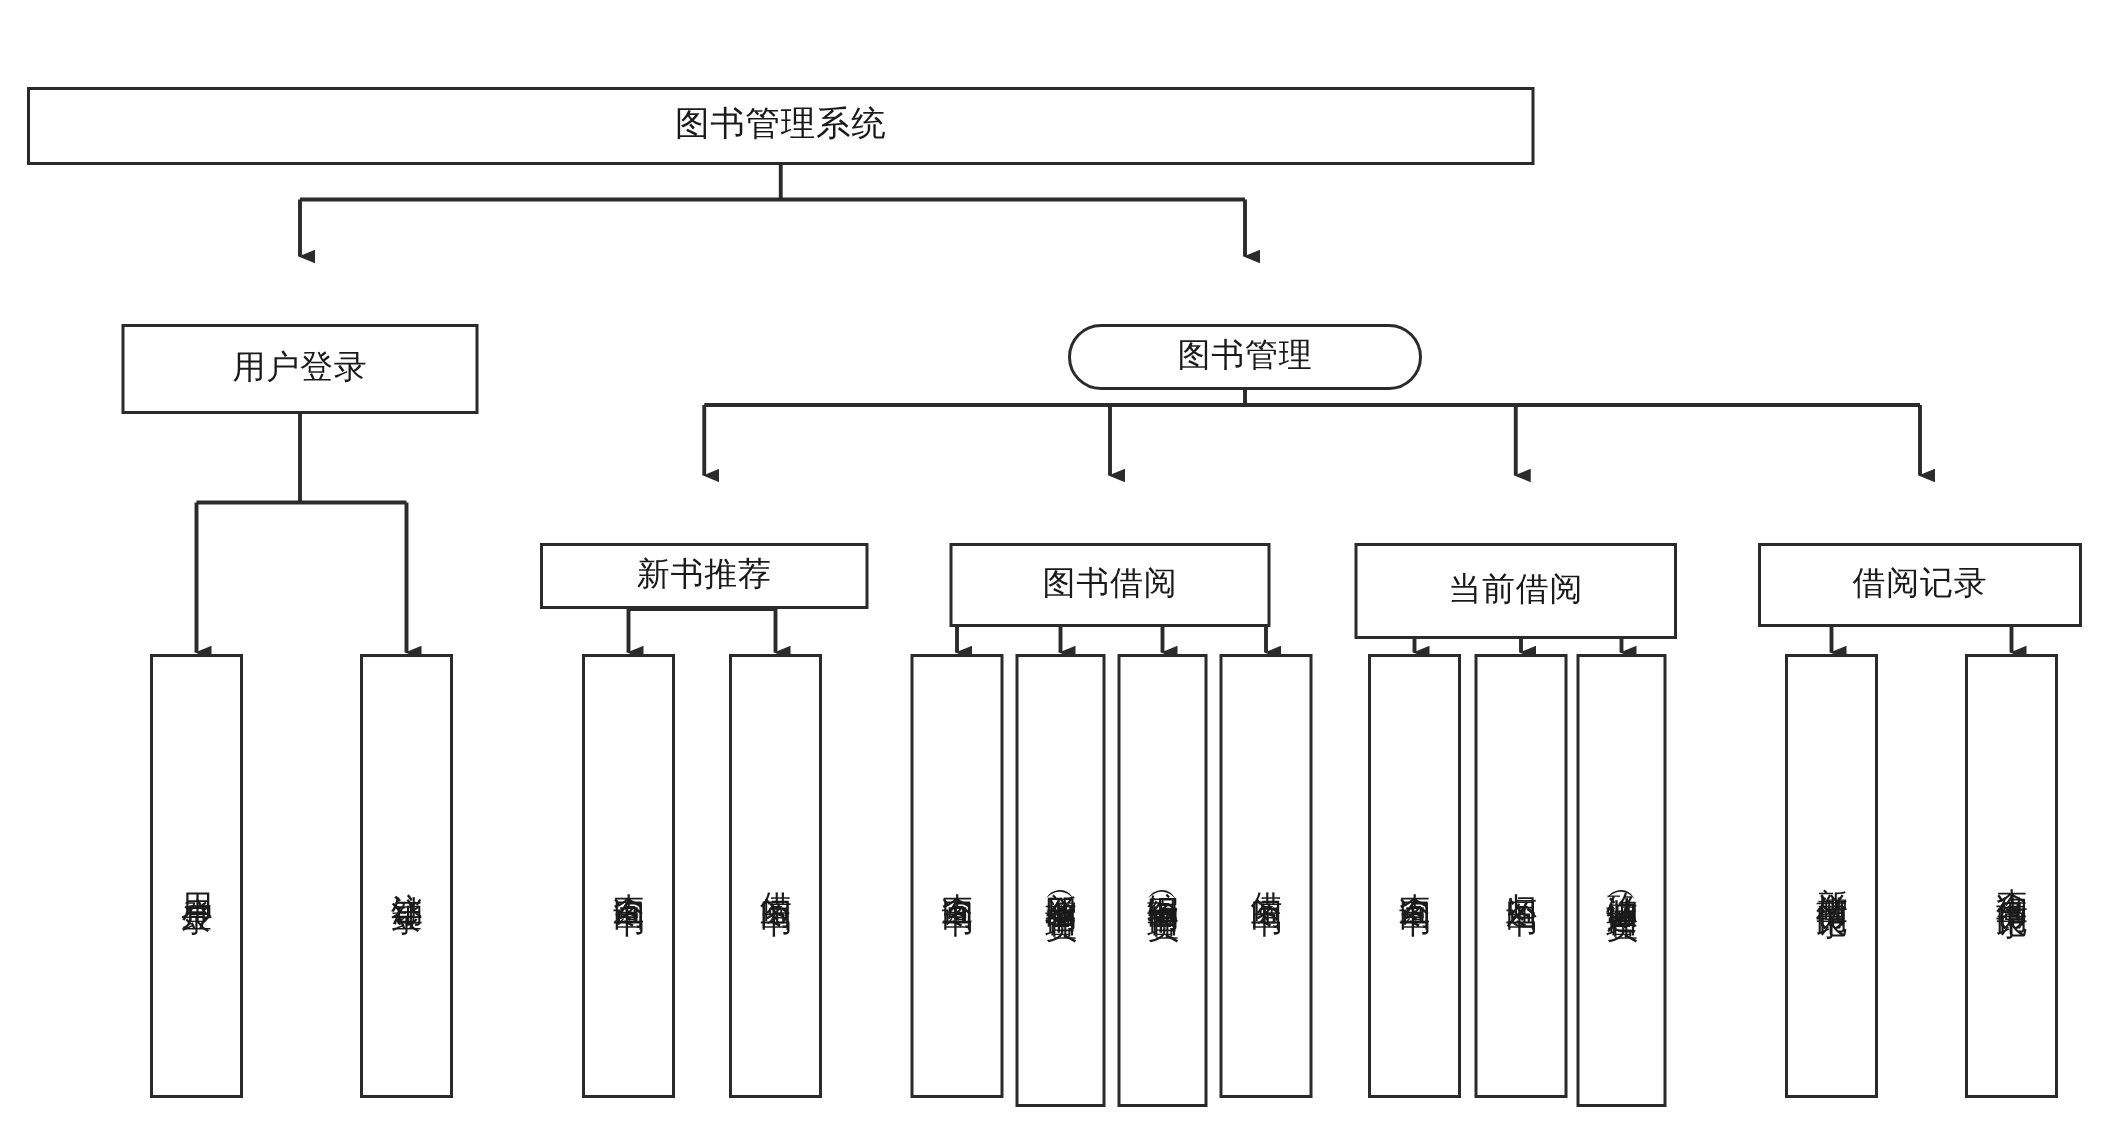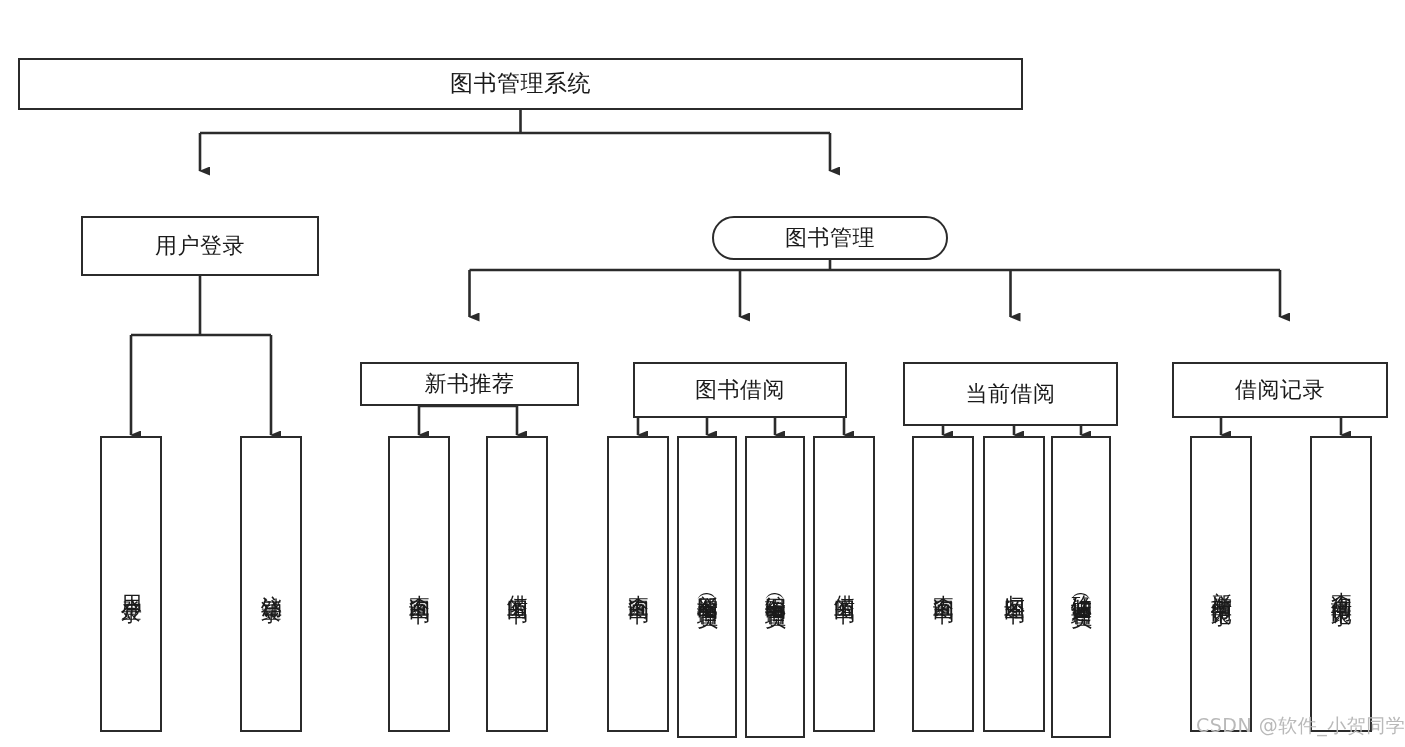--- a/index.html
+++ b/index.html
@@ -170,15 +170,14 @@
         <span>确认归还（管理员）</span>
       </div>
       <div class="node vert" style="left: 1190px; top: 436px; width: 62px; height: 296px;">
         <span>新增借阅记录</span>
       </div>
       <div class="node vert" style="left: 1310px; top: 436px; width: 62px; height: 296px;">
         <span>查询借阅记录</span>
       </div>
     </div>
 
-  <div class="watermark" style="left: 1196px; top: 713px;">CSDN @软件_小贺同学</div>
 
 </div>
 
 </body></html>

